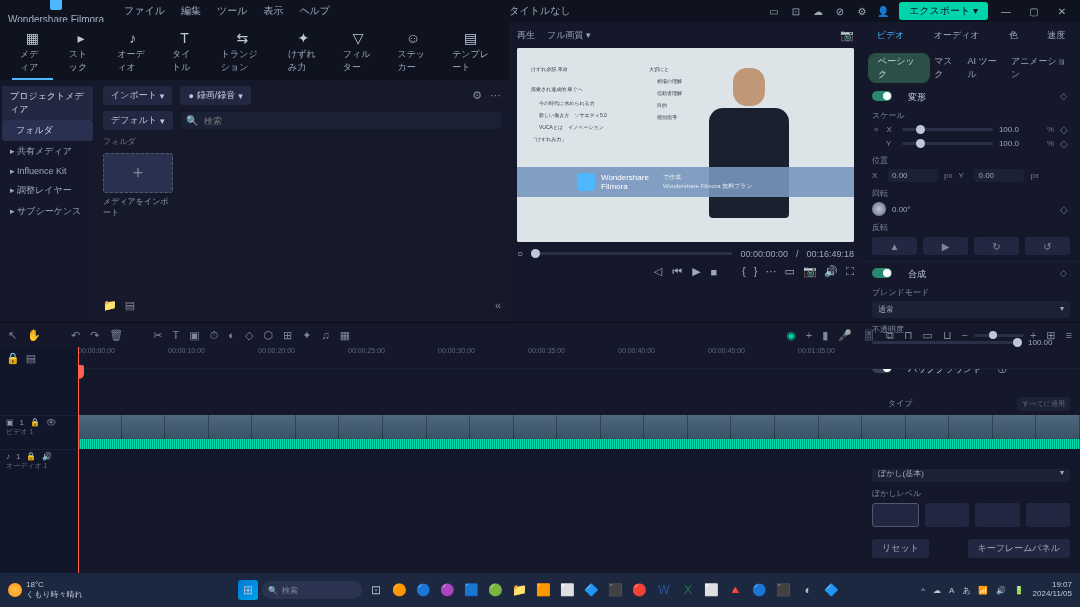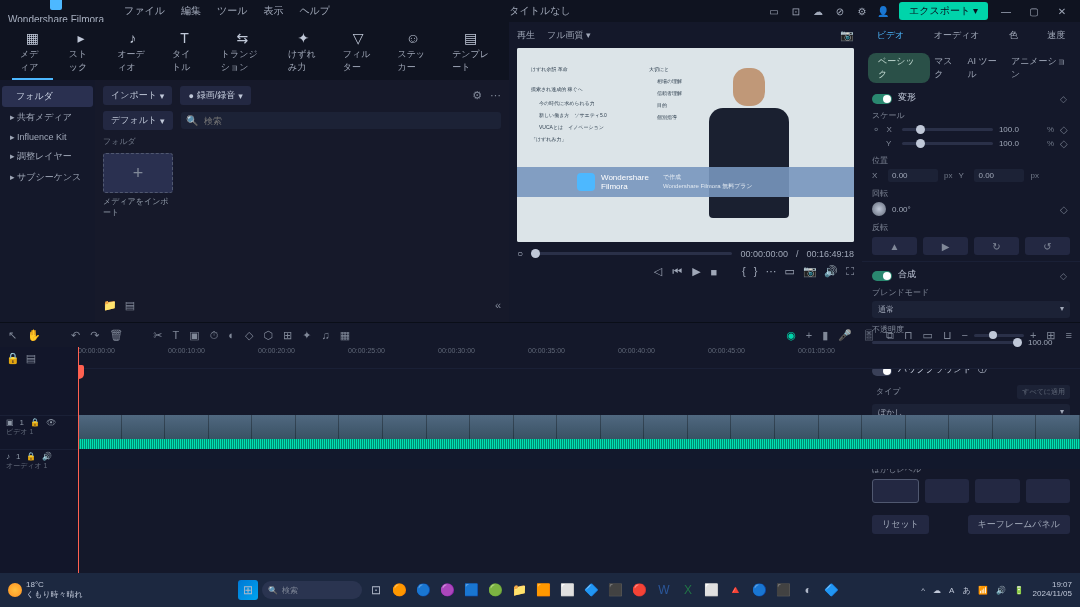--- a/index.html
+++ b/index.html
@@ -71,21 +71,21 @@
 .pc-right { position: absolute; right: 0; display: flex; gap: 8px; }
 
 .props-panel { width: 218px; background: #14182a; display: flex; flex-direction: column; }
 .props-tabs { display: flex; justify-content: space-around; padding: 4px 0; font-size: 9px; }
 .props-tabs span { cursor: pointer; color: #a0a8b8; padding: 3px 6px; }
 .props-tabs span.active { color: #4db8ff; }
 .props-subtabs { display: flex; justify-content: space-around; padding: 2px 6px; font-size: 9px; margin-top: 2px; }
 .props-subtabs span { cursor: pointer; color: #a0a8b8; padding: 2px 4px; }
 .props-subtabs span.active { background: #2a5048; border-radius: 8px; padding: 2px 10px; color: #c0d8d0; }
 .prop-section { padding: 6px 10px; }
-.prop-header { display: flex; align-items: flex-end; gap: 6px; font-size: 9px; color: #c0c8d8; }
+.prop-header { display: flex; align-items: flex-start; gap: 16px; font-size: 9px; color: #c0c8d8; }
 .toggle-on { width: 20px; height: 10px; background: #2a8870; border-radius: 5px; position: relative; }
 .toggle-on::after { content: ''; position: absolute; right: 1px; top: 1px; width: 8px; height: 8px; background: #fff; border-radius: 50%; }
 .prop-label { font-size: 8px; color: #808898; margin: 6px 0 3px; }
 .prop-row { display: flex; align-items: center; gap: 6px; margin: 3px 0; }
 .axis-label { width: 10px; font-size: 8px; color: #808898; }
 .slider { flex: 1; height: 3px; background: #2a3048; border-radius: 2px; position: relative; }
 .slider-thumb { position: absolute; top: -3px; width: 9px; height: 9px; background: #c0c8d8; border-radius: 50%; }
 .prop-value { width: 42px; font-size: 8px; color: #a0a8b8; text-align: left; }
 .prop-unit { font-size: 8px; color: #707888; }
 .prop-icon { width: 10px; color: #707888; cursor: pointer; }
@@ -196,20 +196,21 @@
           <span class="ticon">☺</span>
           <span class="tlabel">ステッカー</span>
         </div>
       <div class="tool-tab">
           <span class="ticon">▤</span>
           <span class="tlabel">テンプレート</span>
         </div>
     </div>
     <div class="media-row">
       <div class="sidebar">
+        <div class="side-section sel">プロジェクトメディア</div>
         <div class="side-sub sel">フォルダ</div>
         <div class="side-section">▸ <span>共有メディア</span></div>
         <div class="side-section">▸ <span>Influence Kit</span></div>
         <div class="side-section">▸ <span>調整レイヤー</span></div>
         <div class="side-section">▸ <span>サブシーケンス</span></div>
       </div>
       <div class="media-main">
         <div class="media-top">
           <span class="dd-btn"><span>インポート</span> ▾</span>
           <span class="dd-btn">● <span>録画/録音</span> ▾</span>
@@ -392,21 +393,21 @@
         <span class="prop-value">100.00</span>
       </div>
     </div>
     <div class="prop-section" style="border-top:1px solid #1a2036">
       <div class="prop-header">
           <div class="toggle-on" style="background:#3a4058"></div>
           <span>バックグラウンド</span> 
           <span>ⓘ</span>
         </div>
       <div class="prop-row" style="margin-top:6px">
-        <span class="prop-label" style="margin:4px;flex:1">タイプ</span>
+        <span class="prop-label" style="margin:16px;flex:1">タイプ</span>
         <span style="font-size:7px;color:#606878;background:#1c2236;padding:2px 5px;border-radius:2px;cursor:pointer">すべてに適用</span>
       </div>
       <div class="prop-select">
           <span>ぼかし</span>
           <span>▾</span>
         </div>
       <div class="prop-label">ぼかしスタイル</div>
       <div class="prop-select">
           <span>ぼかし(基本)</span>
           <span>▾</span>

